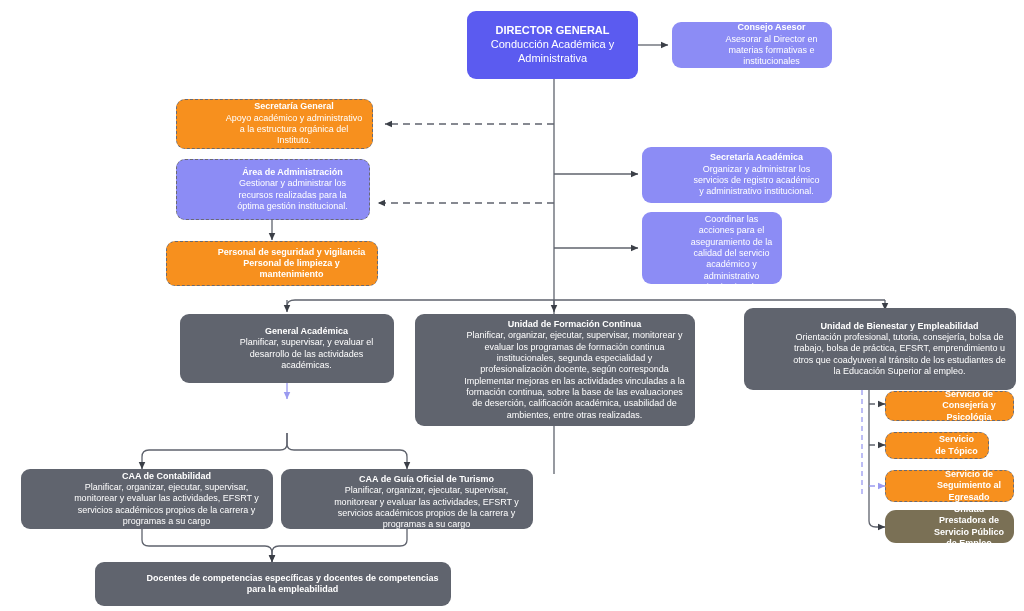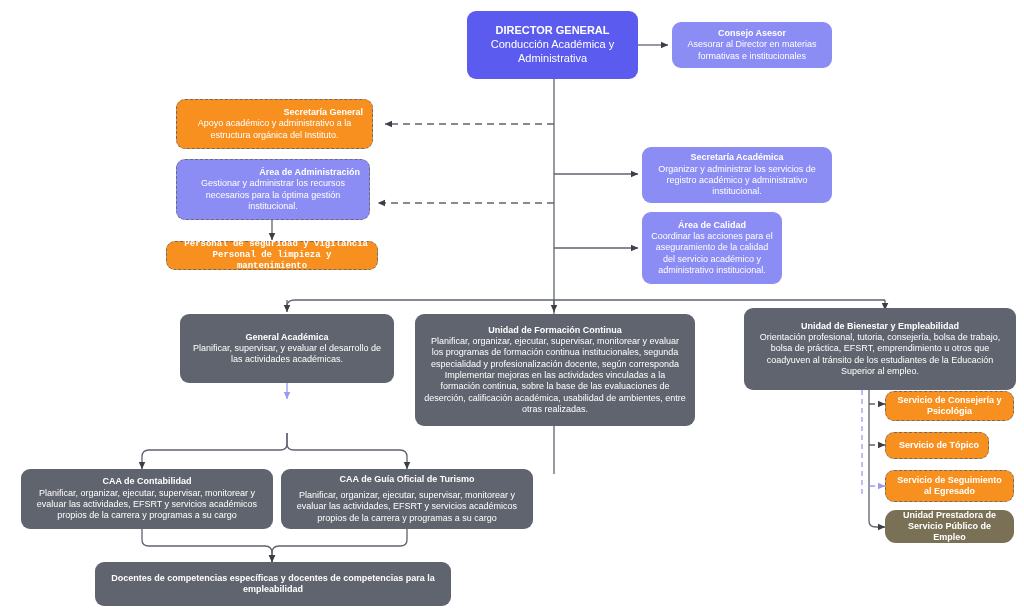--- a/index.html
+++ b/index.html
@@ -47,25 +47,25 @@
     display: block;
     font-weight: normal;
   }
   
   .p-indigo  { background: #5b5bf0; text-align: center; }
   .p-violet  { background: #8c8cf5; }
   .p-orange  { background: #f7901e; }
   .p-slate   { background: #60646e; }
   .p-olive   { background: #7a7055; }
 
-  .dashed { border: 1.6px dashed #6a6a72; align-items: flex-end; }
+  .dashed { border: 1.6px dashed #6a6a72; }
 
   
   .t11 { font-size: 11px; }
-  .t9  { font-size: 9px; }
+  .t9  { font-size: 9px; padding-left: 48px; }
 </style>
 </head>
 <body>
 
 <div id="canvas">
 
   <svg id="wires" viewBox="0 0 1024 611" xmlns="http://www.w3.org/2000/svg">
     <defs>
       <marker id="ah" markerWidth="7" markerHeight="7" refX="5.6" refY="3" orient="auto" markerUnits="strokeWidth">
         <path d="M0,0.4 L5.8,3 L0,5.6 z" fill="#3b3f47"></path>
@@ -122,24 +122,24 @@
     <span class="body">Asesorar al Director en materias formativas e institucionales</span>
   </div>
 
   <div class="node p-orange dashed t9" style="left:176px; top:99px; width:197px; height:50px;">
     <span class="ttl">Secretaría  General</span>
     <span class="body">Apoyo académico y administrativo a la estructura orgánica del Instituto.</span>
   </div>
 
   <div class="node p-violet dashed t9" style="left:176px; top:159px; width:194px; height:61px;">
     <span class="ttl">Área de Administración</span>
-    <span class="body">Gestionar y administrar los recursos necesarios para la óptima gestión institucional.</span>
+    <span class="body">Gestionar y administrar los recursos realizadas para la óptima gestión institucional.</span>
   </div>
 
-  <div class="node p-orange dashed t9" style="left:166px; top:241px; width:212px; height:29px;font-family:Liberation Mono, monospace;">
+  <div class="node p-orange dashed t9" style="left:166px; top:241px; width:212px; height:45px;">
     <span class="ttl">Personal de seguridad y vigilancia</span>
     <span class="ttl">Personal de limpieza y mantenimiento</span>
   </div>
 
   <div class="node p-violet t9" style="left:642px; top:147px; width:190px; height:56px;">
     <span class="ttl">Secretaría Académica</span>
     <span class="body">Organizar y administrar los servicios de registro académico y administrativo institucional.</span>
   </div>
 
   <div class="node p-violet t9" style="left:642px; top:212px; width:140px; height:72px;">

